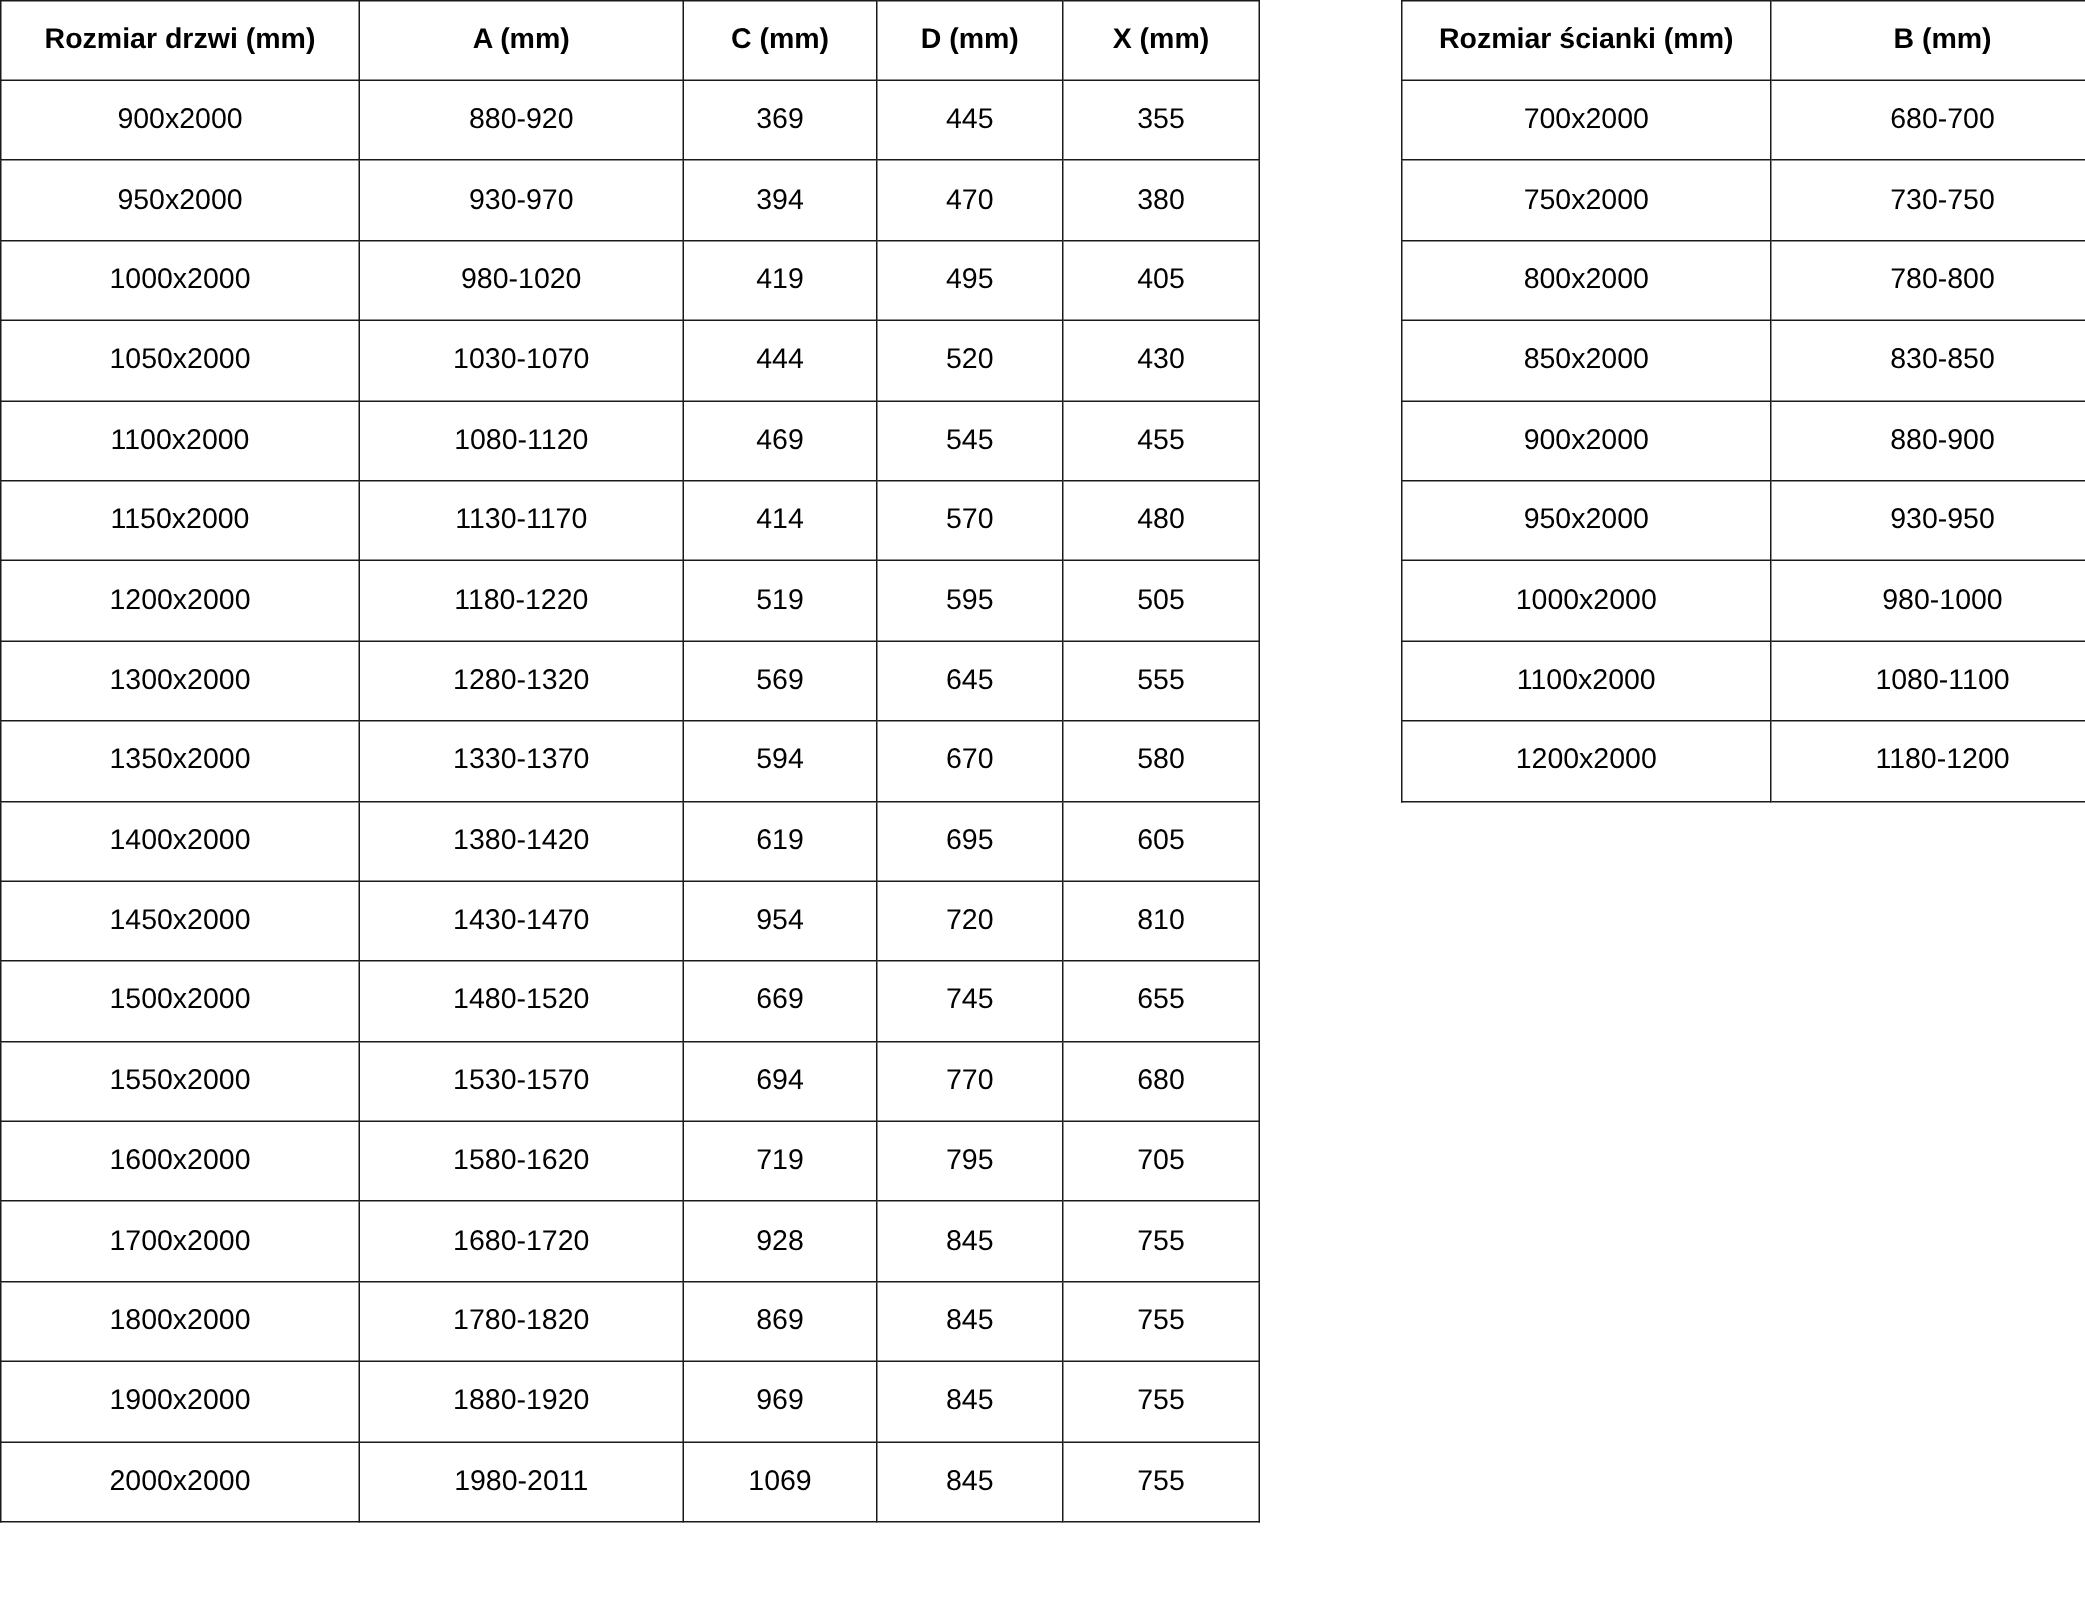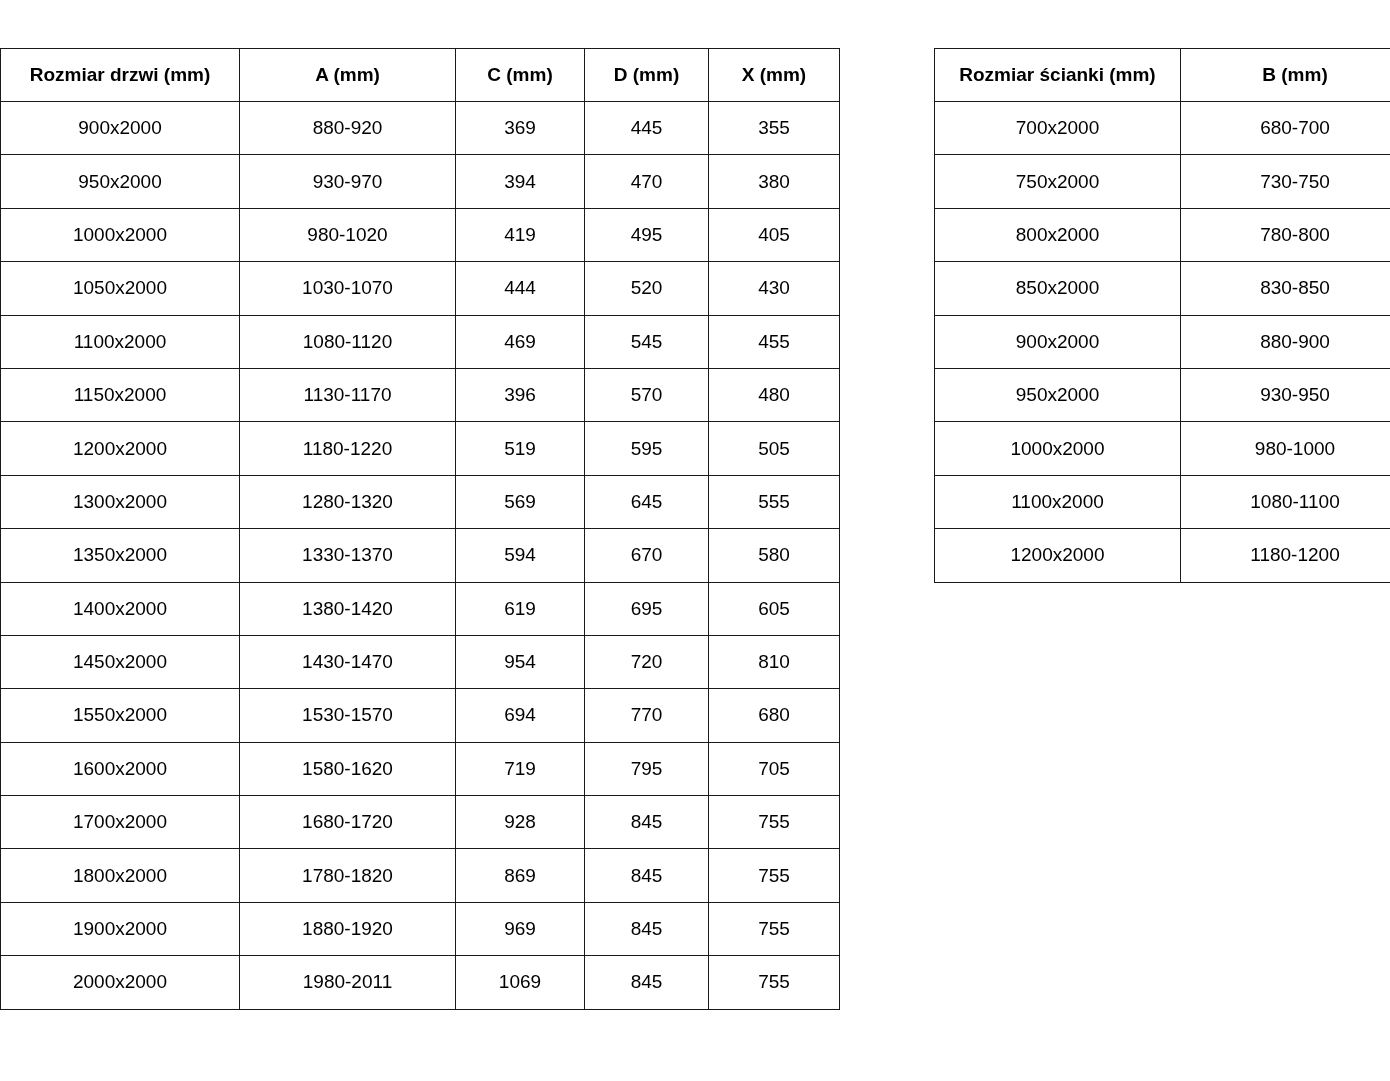--- a/index.html
+++ b/index.html
@@ -12,21 +12,20 @@
     height: 1081px;
     font-family: "Liberation Sans", sans-serif;
     color: #000000;
     position: relative;
     overflow: hidden;
   }
   .page {
     position: relative;
     width: 1390px;
     height: 961px;
-    margin-top: 48px;
   }
   table.spec {
     border-collapse: collapse;
     table-layout: fixed;
   }
   table.spec td, table.spec th {
     border: 1px solid #1a1a1a;
     text-align: center;
     vertical-align: middle;
     font-size: 19px;
@@ -117,21 +116,21 @@
         <tr>
           <td>1100x2000</td>
           <td>1080-1120</td>
           <td>469</td>
           <td>545</td>
           <td>455</td>
         </tr>
         <tr>
           <td>1150x2000</td>
           <td>1130-1170</td>
-          <td>396</td>
+          <td>414</td>
           <td>570</td>
           <td>480</td>
         </tr>
         <tr>
           <td>1200x2000</td>
           <td>1180-1220</td>
           <td>519</td>
           <td>595</td>
           <td>505</td>
         </tr>
@@ -155,20 +154,27 @@
           <td>619</td>
           <td>695</td>
           <td>605</td>
         </tr>
         <tr>
           <td>1450x2000</td>
           <td>1430-1470</td>
           <td>954</td>
           <td>720</td>
           <td>810</td>
+        </tr>
+        <tr>
+          <td>1500x2000</td>
+          <td>1480-1520</td>
+          <td>669</td>
+          <td>745</td>
+          <td>655</td>
         </tr>
         <tr>
           <td>1550x2000</td>
           <td>1530-1570</td>
           <td>694</td>
           <td>770</td>
           <td>680</td>
         </tr>
         <tr>
           <td>1600x2000</td>

